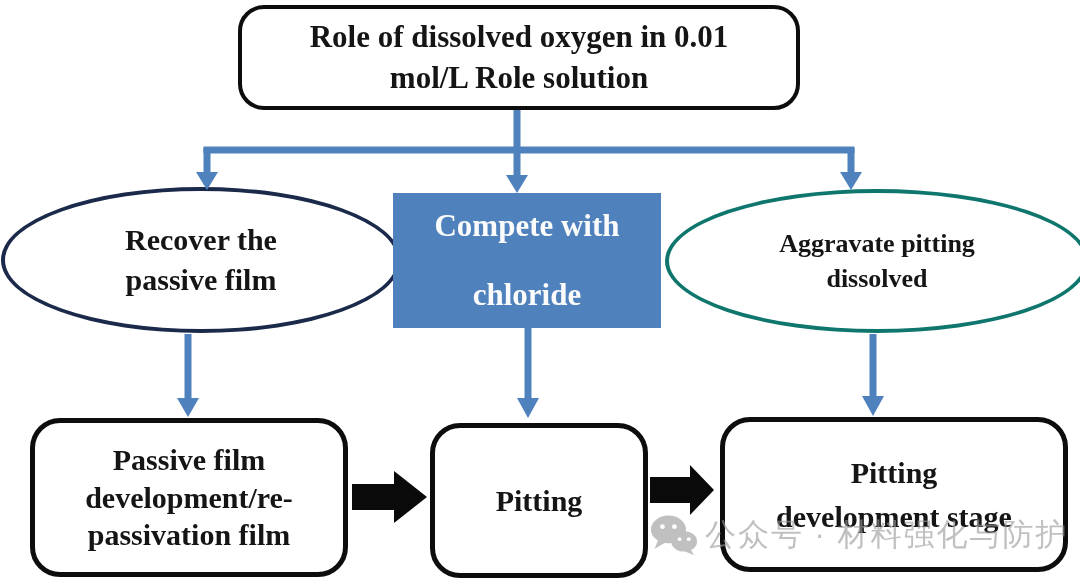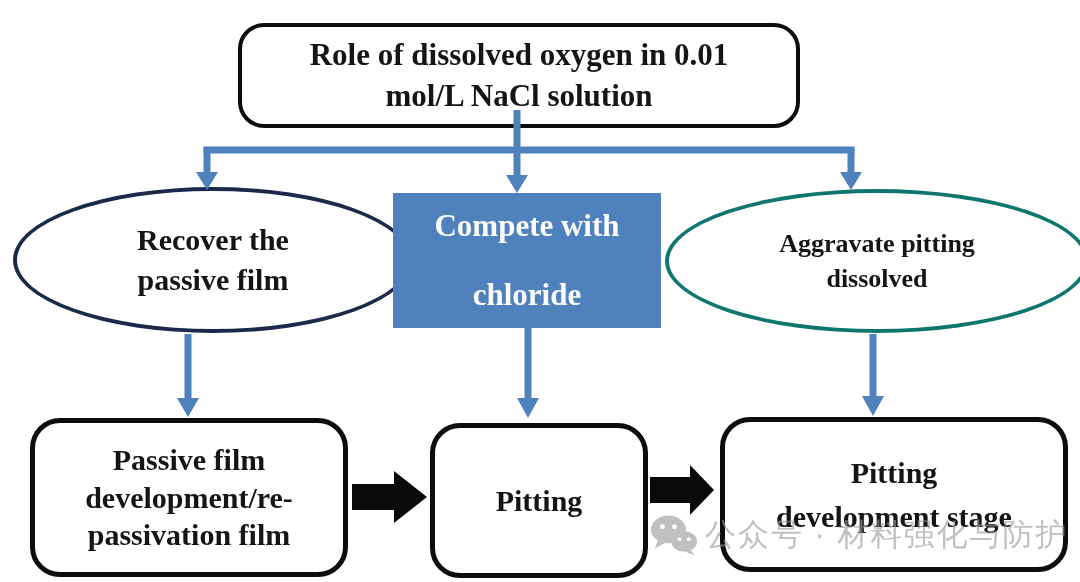--- a/index.html
+++ b/index.html
@@ -16,26 +16,26 @@
     justify-content:center; align-items:center;
     text-align:center;
     font-weight:bold;
     color:#151515;
     box-sizing:border-box;
     background:#ffffff;
   }
   .node .tline { display:block; }
 
   #top-box {
-    left:238px; top:23px; width:562px; height:105px;
+    left:238px; top:5px; width:562px; height:105px;
     border:4px solid #0d0d0d; border-radius:26px;
     font-size:31px; line-height:1.30; z-index:2;
   }
   #ellipse-left {
-    left:13px; top:187px; width:400px; height:146px;
+    left:1px; top:187px; width:400px; height:146px;
     border:4px solid #1b2a4a; border-radius:50%;
     font-size:30px; line-height:1.35; z-index:1;
   }
   #ellipse-right {
     left:665px; top:189px; width:424px; height:144px;
     border:4px solid #0f766e; border-radius:50%;
     font-size:26px; line-height:1.35; z-index:1;
   }
   #blue-box {
     left:393px; top:193px; width:268px; height:135px;
@@ -111,21 +111,21 @@
     <g>
       <polygon class="black-arrow" points="352,484 394,484 394,471 427,497 394,523 394,510 352,510"></polygon>
     </g>
     <g>
       <polygon class="black-arrow" points="650,477 690,477 690,465 714,490 690,515 690,503 650,503"></polygon>
     </g>
   </svg>
 
   <div class="node" id="top-box">
     <span class="tline">Role of dissolved oxygen in 0.01</span>
-    <span class="tline">mol/L NaCl solution</span>
+    <span class="tline">mol/L Role solution</span>
   </div>
 
   <div class="node" id="ellipse-left">
     <span class="tline">Recover the</span>
     <span class="tline">passive film</span>
   </div>
 
   <div class="node" id="blue-box">
     <span class="tline">Compete with</span>
     <span class="tline">chloride</span>

